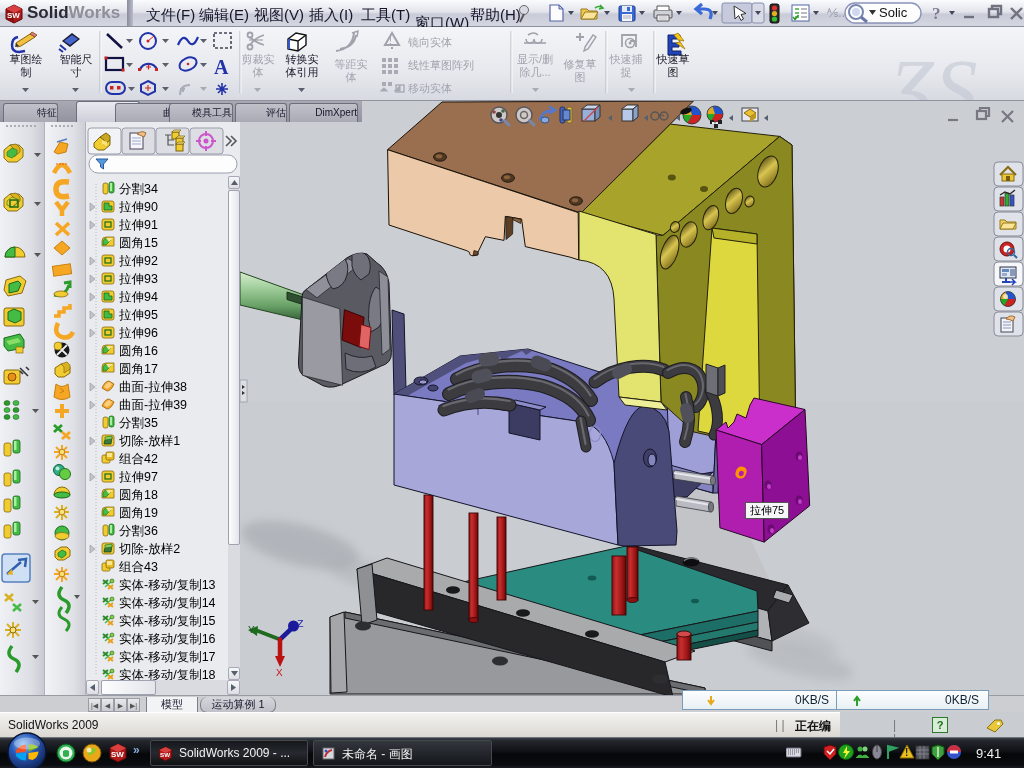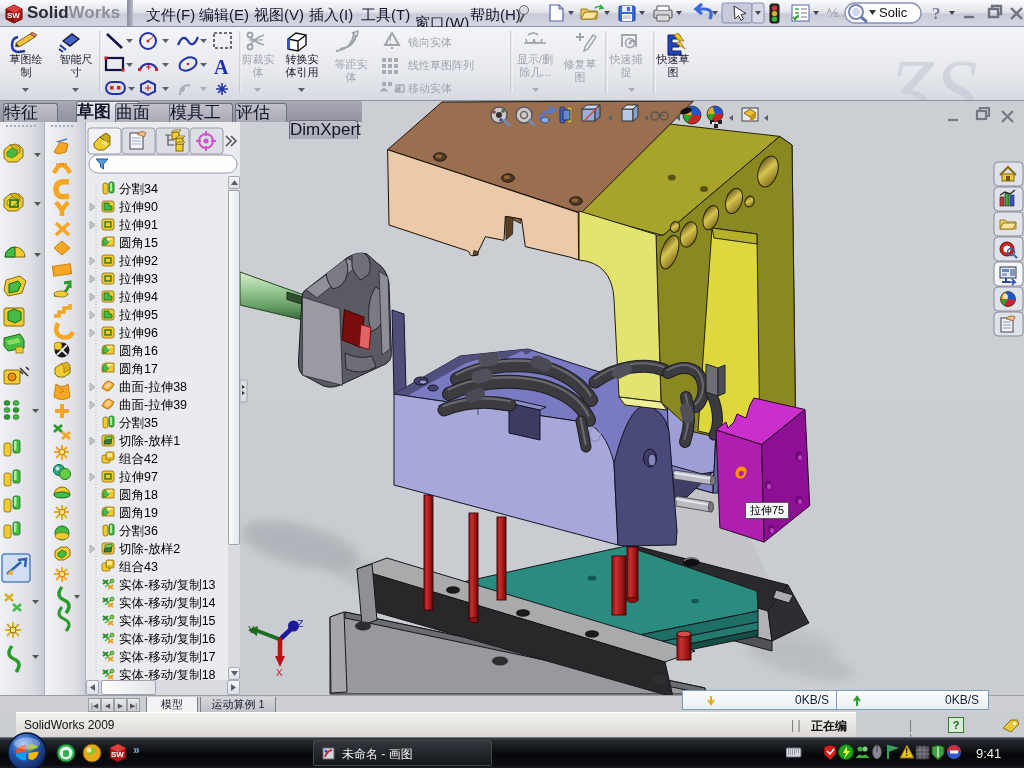--- a/index.html
+++ b/index.html
@@ -6,34 +6,34 @@
 body{font-family:"Liberation Sans",sans-serif;position:relative;background:#c9ccd1;}
 .abs{position:absolute;}
 #titlebar{left:0;top:0;width:1024px;height:27px;background:linear-gradient(#fafbfd 0%,#e3e5ec 45%,#c9ccd8 55%,#d4d6e0 100%);border-bottom:1px solid #8d8f9d;}
 #logo-text{left:27px;top:3px;font-size:17px;font-weight:bold;color:#2b2b33;}
 #logo-text span{color:#8e9099;}
 .menu{top:6px;font-size:15px;color:#15152a;}
 #toolbar{left:0;top:27px;width:1024px;height:74px;background:linear-gradient(#f4f5f8,#e7e9ee 60%,#d7dae1);border-bottom:1px solid #90929e;}
 .tbt{position:absolute;font-size:11px;color:#1a1a28;text-align:center;line-height:13px;white-space:pre;}
 .tbt.g{color:#a2a4ae;}
 #tabbar{left:0;top:101px;width:362px;height:21px;background:linear-gradient(#a8a9b3,#92939f);}
-.tab{position:absolute;top:2px;height:19px;background:linear-gradient(#c0c1c9,#a9aab4);border:1px solid #6c6e7c;border-bottom:none;border-radius:3px 3px 0 0;font-size:17px;color:#15152a;text-align:left;line-height:18px;}
+.tab{position:absolute;top:2px;height:19px;background:linear-gradient(#c0c1c9,#a9aab4);border:1px solid #6c6e7c;border-bottom:none;border-radius:3px 3px 0 0;font-size:10px;color:#15152a;text-align:right;line-height:18px;}
 .tab.active{background:linear-gradient(#e9eaf0,#cdced8);top:0;height:21px;line-height:20px;}
 #stripA{left:0;top:122px;width:45px;height:573px;background:linear-gradient(90deg,#f0f1f5,#dddfe5 70%,#c9cbd3);border-right:1px solid #b0b2bc;}
 #stripB{left:45px;top:122px;width:41px;height:573px;background:linear-gradient(90deg,#f2f3f6,#dfe1e6 70%,#cdcfd6);border-right:1px solid #b0b2bc;}
 #treepanel{left:86px;top:122px;width:154px;height:558px;background:#eceef0;}
 #vscroll{left:228px;top:176px;width:12px;height:504px;background:#d9dbe0;}
 #hscroll{left:86px;top:680px;width:154px;height:15px;background:#d9dbe0;}
 .sbtn{position:absolute;background:linear-gradient(#f6f7f9,#dcdee4);border:1px solid #a7aab6;border-radius:2px;}
 .thumb{position:absolute;background:linear-gradient(90deg,#fdfdfe,#e3e5ea);border:1px solid #9ea1af;border-radius:2px;}
 #bstrip{left:0;top:695px;width:1024px;height:17px;background:#ccced2;border-top:1px solid #9a9ca4;}
 .btab{position:absolute;top:1px;height:16px;font-size:11px;color:#15152a;text-align:center;line-height:15px;border:1px solid #7c7e8a;border-top:none;background:linear-gradient(#d6d7dc,#bfc1c8);}
 .btab.active{background:#f2f3f5;}
 .nav{position:absolute;top:2px;width:13px;height:14px;background:linear-gradient(#e8e9ec,#c9cbd1);border:1px solid #9a9ca6;font-size:7px;color:#555;text-align:center;line-height:13px;}
-#statusbar{left:16px;top:712px;width:840px;height:25px;background:linear-gradient(#f4f3f1,#dbd8d2);border-top:1px solid #fff;font-size:12px;color:#111;}
+#statusbar{left:0;top:712px;width:840px;height:25px;background:linear-gradient(#f4f3f1,#dbd8d2);border-top:1px solid #fff;font-size:12px;color:#111;}
 #taskbar{left:0;top:737px;width:1024px;height:31px;background:linear-gradient(#454a52 0%,#23262c 12%,#101216 45%,#060708 55%,#0a0c10 90%,#1a1d22);}
 .taskbtn{position:absolute;top:3px;height:26px;border-radius:2px;font-size:12px;color:#f2f2f2;white-space:nowrap;}
 #speed{left:682px;top:690px;width:307px;height:20px;background:linear-gradient(#fcfdfe,#e8f0f4);border:1px solid #7a9cb8;font-size:12px;color:#123;}
 #speed .cell{position:absolute;top:1px;height:32px;line-height:17px;}
 #tooltip{left:745px;top:502px;width:44px;height:17px;background:#f6f6f8;border:1px solid #555;font-size:11px;color:#000;line-height:15px;text-align:center;z-index:30;}
 </style></head>
 <body>
 <svg id="vp" class="abs" style="left:240px;top:101px;z-index:0" width="784" height="594" viewBox="0 0 784 594">
 <defs>
 <linearGradient id="rodg" x1="0" y1="0" x2="0" y2="1">
@@ -519,21 +519,21 @@
 <div class="tbt" style="left:650px;top:26px;width:46px;">快速草
 图</div>
 </div>
 
 <div id="tabbar" class="abs">
  <div class="tab" style="left:3px;width:55px;">特征</div>
  <div class="tab active" style="left:76px;width:64px;font-weight:bold;">草图</div>
  <div class="tab" style="left:115px;width:69px;">曲面</div>
  <div class="tab" style="left:169px;width:64px;">模具工具</div>
  <div class="tab" style="left:235px;width:52px;">评估</div>
- <div class="tab" style="left:289px;width:69px;margin-top:17px;">DimXpert</div>
+ <div class="tab" style="left:289px;width:69px;">DimXpert</div>
 </div>
 
 <div id="stripA" class="abs"><svg width="45" height="573" viewBox="0 0 45 573">
 <path d="M6,4 h32" stroke="#aaacb6" stroke-width="2" stroke-dasharray="2,2"></path>
 <path d="M4,28 l6,-5 h9 l4,4 v8 l-6,5 h-9 l-4,-4 z" fill="#f0cc30" stroke="#7a6210" stroke-width="0.9"></path>
 <path d="M10,23 l4,4 v8 l6,-5 v-4 l-4,-4 z" fill="#d8b020" stroke="#7a6210" stroke-width="0.7"></path>
 <path d="M7,30 l5,-4 5,2 v4 l-5,4 -5,-2 z" fill="#44bb44" stroke="#3a7a1a" stroke-width="0.7"></path>
 <path d="M34,31 l7,0 -3.5,4 z" fill="#555"></path>
 <path d="M4,77 l6,-5 h9 l4,4 v8 l-6,5 h-9 l-4,-4 z" fill="#f0cc30" stroke="#7a6210" stroke-width="0.9"></path>
 <path d="M10,72 l4,4 v8 l6,-5 v-4 l-4,-4 z" fill="#d8b020" stroke="#7a6210" stroke-width="0.7"></path>
@@ -800,21 +800,21 @@
       <path d="M0,0 L5,3.5 L0,7 Z" fill="#55606e"></path>
     </svg>
 </div>
 
 <div id="bstrip" class="abs">
  <div class="nav" style="left:88px;">|◀</div>
  <div class="nav" style="left:101px;">◀</div>
  <div class="nav" style="left:114px;">▶</div>
  <div class="nav" style="left:127px;">▶|</div>
  <div class="btab active" style="left:146px;width:52px;">模型</div>
- <div class="btab" style="left:200px;width:76px;">运动算例 1</div>
+ <div class="btab" style="left:200px;width:76px;border-radius:7px;">运动算例 1</div>
 </div>
 
 <div id="statusbar" class="abs">
  <div class="abs" style="left:8px;top:5px;">SolidWorks 2009</div>
  <div class="abs" style="left:775px;top:5px;color:#777;">| |</div>
  <div class="abs" style="left:795px;top:5px;font-weight:bold;">正在编辑：零件</div>
  <div class="abs" style="left:893px;top:5px;color:#777;">| | |</div>
  <div class="abs" style="left:932px;top:4px;width:16px;height:16px;background:#d8ecd8;border:1px solid #2a7a2a;color:#1a6a1a;font-weight:bold;font-size:11px;text-align:center;line-height:14px;">?</div>
  <svg class="abs" style="left:985px;top:3px" width="24" height="20" viewBox="0 0 24 20">
       <path d="M2 12 L10 4 L16 4 L18 8 L10 16 Z" fill="#e8c83a" stroke="#8a7210"></path>
@@ -860,20 +860,28 @@
 <circle cx="37" cy="11" r="9" fill="#e8a818" stroke="#7a5208"></circle>
       <path d="M33,7 q5,-3 8,1 q-2,5 -8,5 z" fill="#88c828"></path>
       <circle cx="34" cy="8" r="2.5" fill="#f8e8b0"></circle>
 <g transform="translate(52,0)">
         <polygon points="3,6 11,2 19,6 19,16 11,20 3,16" fill="#b01a1a" stroke="#5a0808"></polygon>
         <polygon points="3,6 11,2 19,6 11,10" fill="#d84040"></polygon>
         <text x="4" y="15" font-size="8" font-weight="bold" fill="#fff" font-family="Liberation Sans">SW</text>
       </g>
 <text x="78" y="12" font-size="12" font-weight="bold" fill="#88aadd" font-family="Liberation Sans">»</text>
  </svg>
+ <div class="taskbtn" style="left:150px;width:158px;background:linear-gradient(#15171b,#26292f 50%,#101113);border:1px solid #45494f;">
+   <svg class="abs" style="left:6px;top:4px" width="17" height="17" viewBox="0 0 22 21">
+        <polygon points="3,6 11,2 19,6 19,16 11,20 3,16" fill="#b01a1a" stroke="#5a0808"></polygon>
+        <polygon points="3,6 11,2 19,6 11,10" fill="#d84040"></polygon>
+        <text x="4" y="15" font-size="8" font-weight="bold" fill="#fff" font-family="Liberation Sans">SW</text>
+      </svg>
+   <span class="abs" style="left:28px;top:5px;">SolidWorks 2009 - ...</span>
+ </div>
  <div class="taskbtn" style="left:313px;width:179px;background:linear-gradient(#33373e,#23262b 50%,#15171b);border:1px solid #45494f;">
    <svg class="abs" style="left:7px;top:4px" width="16" height="17" viewBox="0 0 16 17">
         <rect x="2" y="3" width="11" height="11" fill="#d8d8e2" stroke="#666"></rect>
         <path d="M4 12 C5 8 7 6 11 5" stroke="#c03030" stroke-width="2" fill="none"></path>
         <circle cx="5" cy="6" r="1.5" fill="#3050c0"></circle>
       </svg>
    <span class="abs" style="left:28px;top:5px;">未命名 - 画图</span>
  </div>
  <svg class="abs" style="left:786px;top:7px" width="222" height="20" viewBox="0 0 222 20">
 <rect x="0" y="4" width="15" height="9" rx="1" fill="#d8dce2" stroke="#667"></rect>

